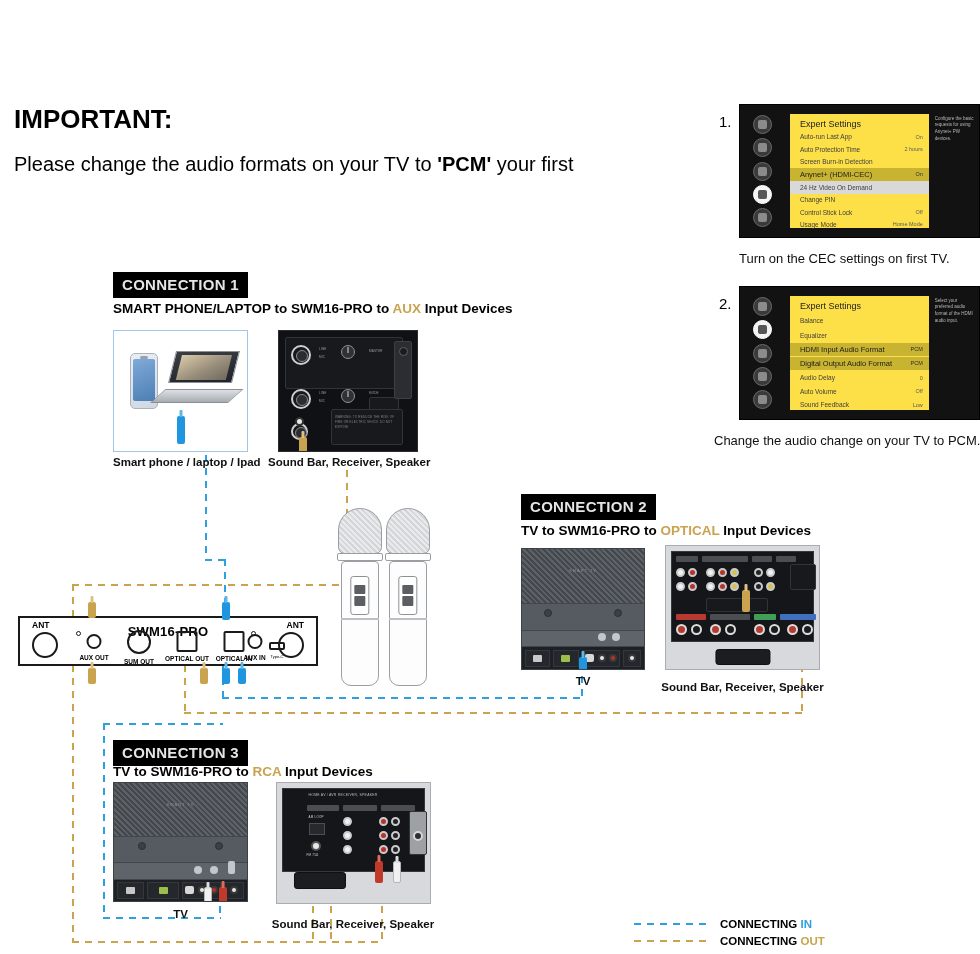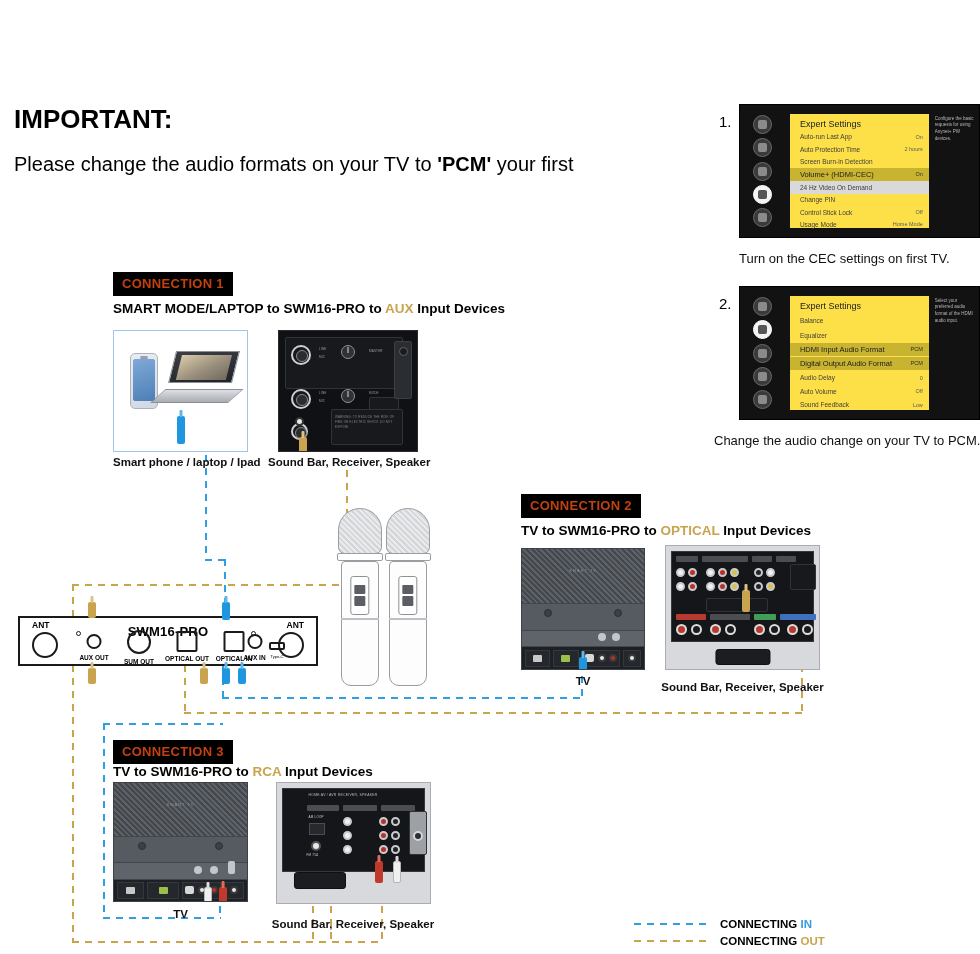--- a/index.html
+++ b/index.html
@@ -70,22 +70,22 @@
   .tvshot .sidehelp {
     position:absolute; right:1.5%; top:8%; width:17%;
     font-size:4.5px; color:#b9b9b9; line-height:1.5;
   }
   .step-cap {
     position:absolute; font-size:13px; color:#111; white-space:nowrap;
   }
 
   
   .conn-tag {
-    position:absolute; background:#000; color:#c2410c;
-    font-size:13px; font-weight:bold; padding:2px 7px 3px 7px;
+    position:absolute; background:#000; color:#e5e5e5;
+    font-size:15px; font-weight:bold; padding:2px 7px 3px 7px;
     letter-spacing:.3px; border:2px solid #000;
   }
   .conn-sub {
     position:absolute; font-size:13.5px; font-weight:bold;
     white-space:nowrap; color:#000;
   }
   .conn-sub .hl { color:#c9a34e; }
   .cap {
     position:absolute; font-size:11.5px; font-weight:bold;
     color:#111; white-space:nowrap; text-align:center;
@@ -376,21 +376,21 @@
         </div>
         <div class="mrow" style="top:25%;">
           <span class="lbl">Auto Protection Time</span>
           <span class="val">2 hours</span>
         </div>
         <div class="mrow" style="top:36%;">
           <span class="lbl">Screen Burn-in Detection</span>
           <span class="val"></span>
         </div>
         <div class="mrow hi" style="top:47%;">
-          <span class="lbl">Volume+ (HDMI-CEC)</span>
+          <span class="lbl">Anynet+ (HDMI-CEC)</span>
           <span class="val">On</span>
         </div>
         <div class="mrow sel" style="top:58.5%;">
           <span class="lbl">24 Hz Video On Demand</span>
           <span class="val"></span>
         </div>
         <div class="mrow" style="top:69.5%;">
           <span class="lbl">Change PIN</span>
           <span class="val"></span>
         </div>
@@ -488,21 +488,21 @@
 
   <div class="dash v tan" style="left:72px; top:665px; height:277px;"></div>
   <div class="dash h tan" style="left:72px; top:941px; width:310px;"></div>
   <div class="dash v tan" style="left:312px; top:880px; height:62px;"></div>
   <div class="dash v tan" style="left:330px; top:880px; height:62px;"></div>
   <div class="dash v tan" style="left:381px; top:880px; height:62px;"></div>
 
   <div>
     <div class="conn-tag" style="left:113px; top:272px;">CONNECTION 1</div>
     <div class="conn-sub" style="left:113px; top:301px;">
-      <span>SMART MODE/LAPTOP to SWM16-PRO to </span><span class="hl">AUX</span><span> Input Devices</span>
+      <span>SMART PHONE/LAPTOP to SWM16-PRO to </span><span class="hl">AUX</span><span> Input Devices</span>
     </div>
 
     <div class="framebox" style="left:113px; top:330px; width:135px; height:122px;">
       <div class="phone" style="left:16px; top:22px; width:28px; height:56px;">
         <div class="spk"></div>
           <div class="scr"></div>
       </div>
       <div class="laptop" style="left:44px; top:20px; width:78px; height:52px;">
         <div class="lid">
             <div class="lidscr"></div>

